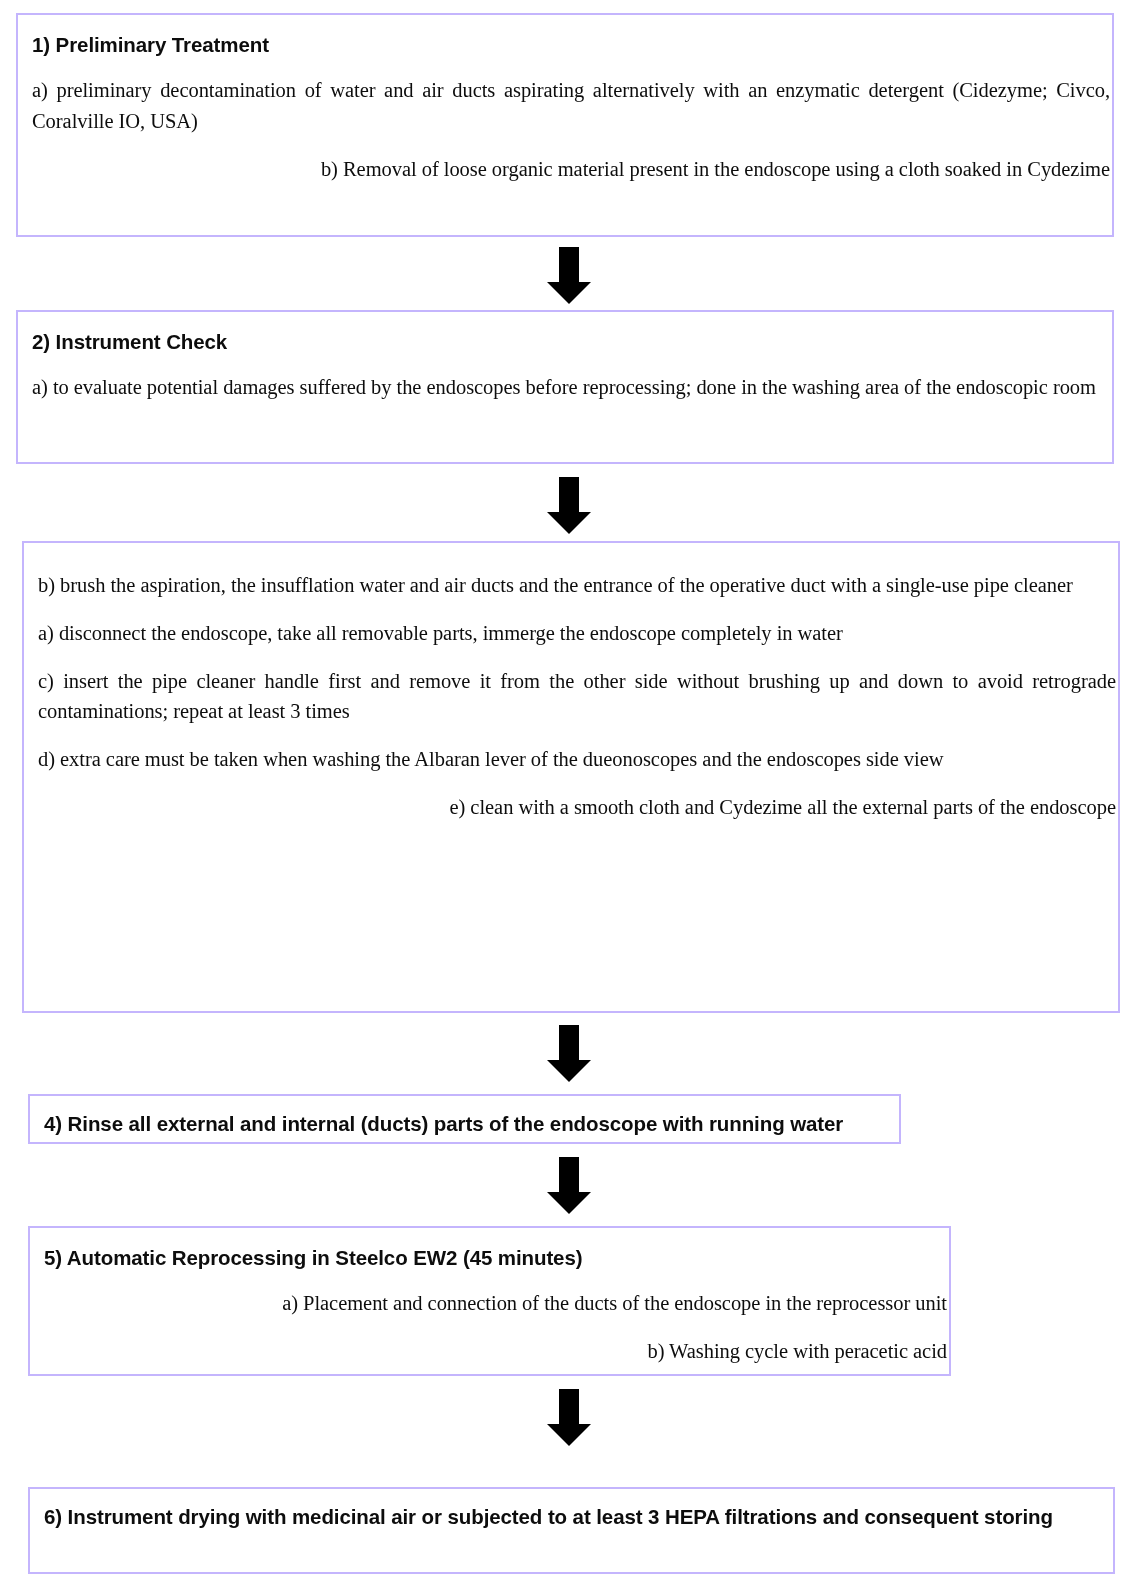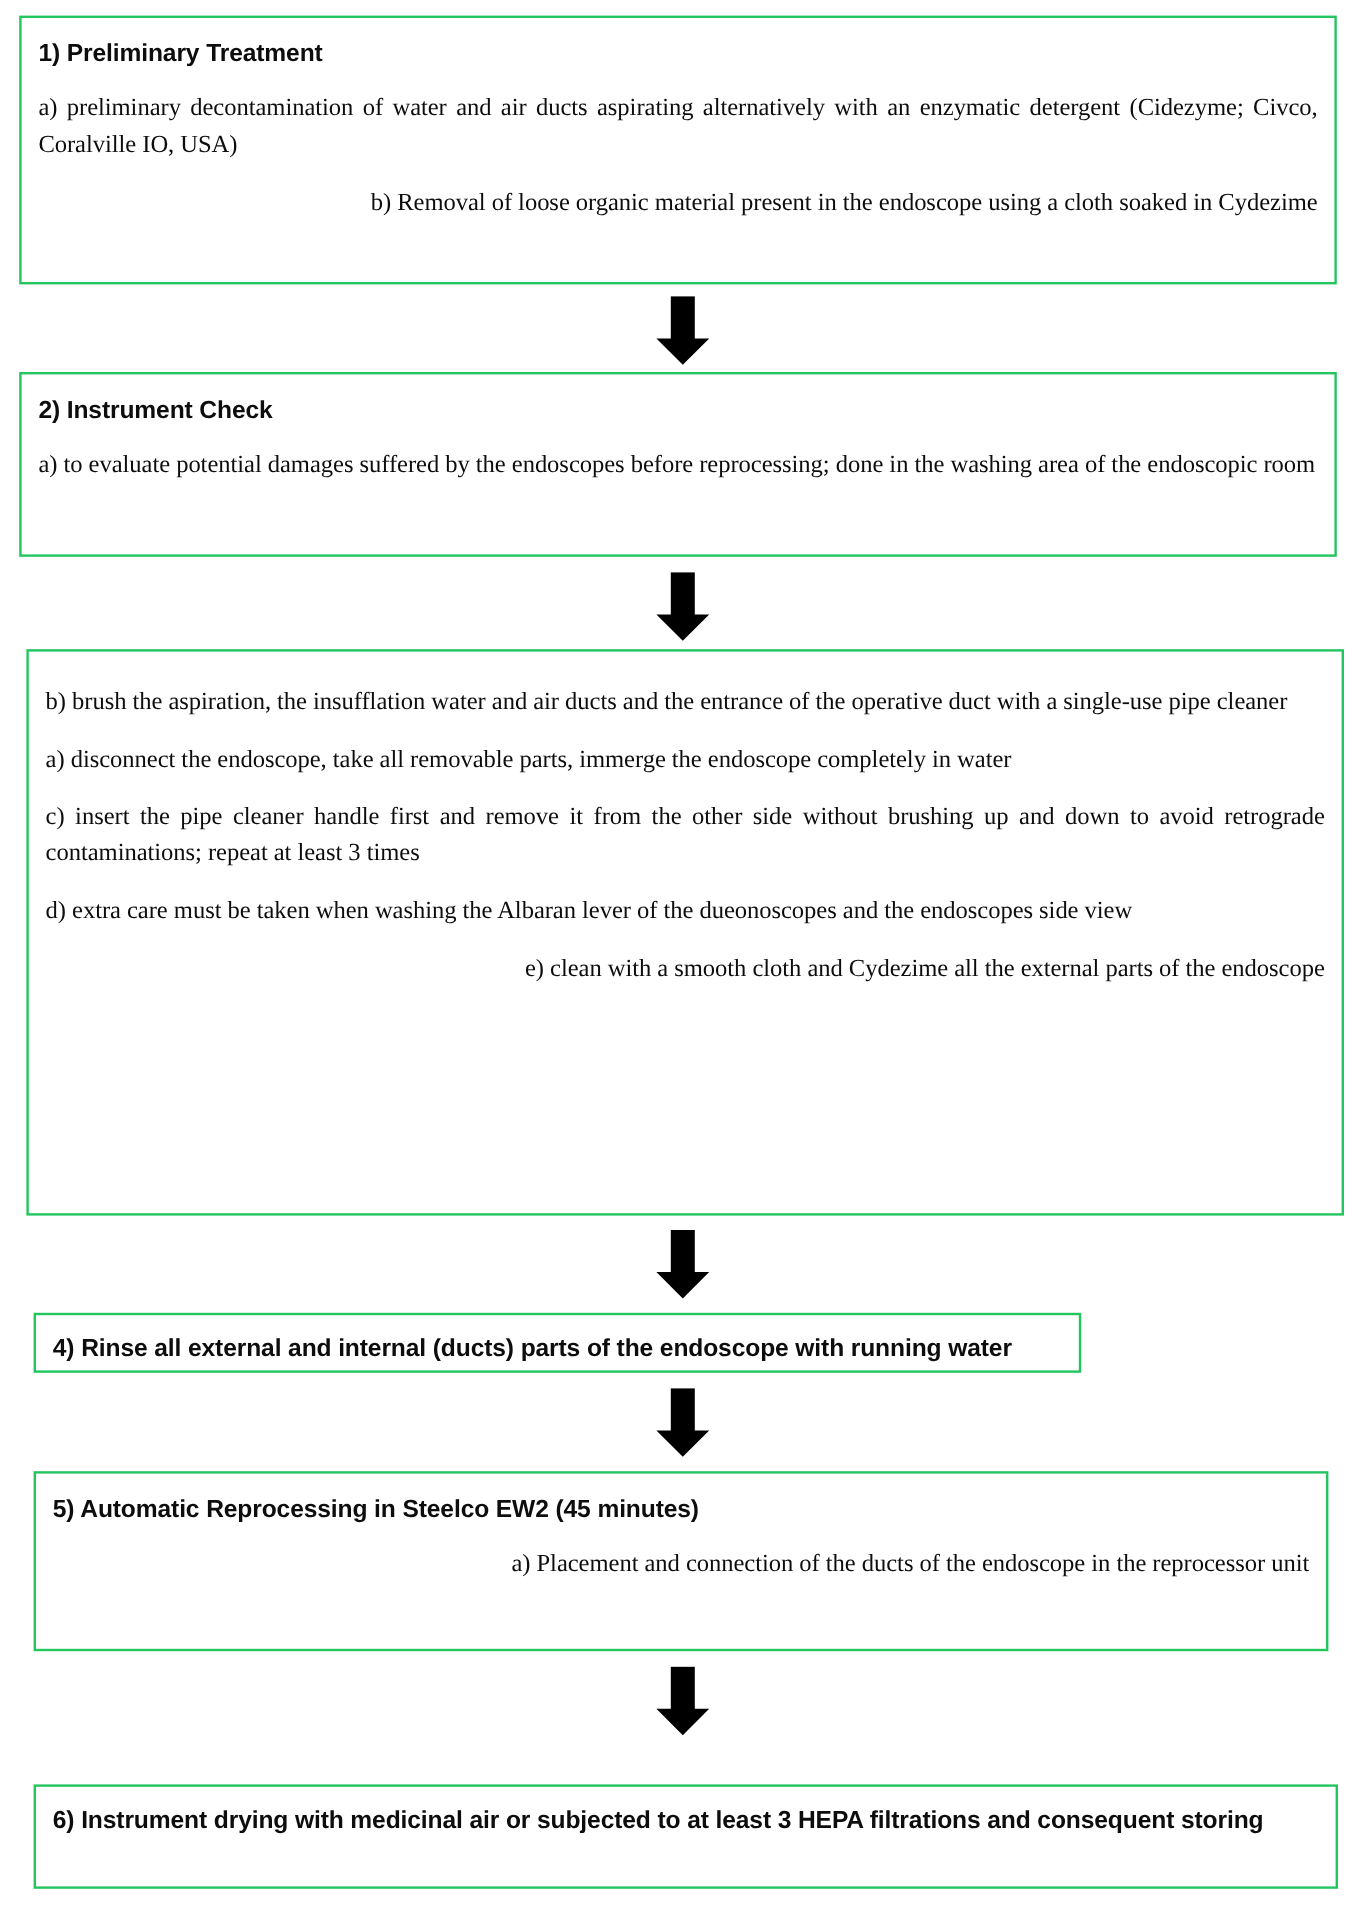--- a/index.html
+++ b/index.html
@@ -18,23 +18,23 @@
   #flowchart {
     position: relative;
     width: 1139px;
     height: 1595px;
     box-sizing: border-box;
   }
 
   .step-box {
     position: absolute;
     box-sizing: border-box;
-    border: 2px solid #22c55e;
+    border: 2px solid #c4b5fd;
     background: #ffffff;
-    padding: 10px 14px 12px 14px;
+    padding: 10px 2px 12px 14px;
   }
 
   .step-title {
     font-weight: bold;
     font-size: 20.5px;
     line-height: 1.32;
     letter-spacing: -0.1px;
     margin: 6px 0 0 0;
     text-align: left;
     white-space: normal;
@@ -122,23 +122,24 @@
 
   <div class="step-box title-only" style="left:28px; top:1094px; width:873px; height:50px;">
     <p class="step-title">4) Rinse all external and internal (ducts) parts of the endoscope with running water</p>
   </div>
 
   <div class="arrow" style="left:547px; top:1157px; height:57px;">
     <div class="shaft" style="height:36px;"></div>
     <div class="head" style="top:35px;"></div>
   </div>
 
-  <div class="step-box" style="left:28px; top:1226px; width:1079px; height:150px;">
+  <div class="step-box" style="left:28px; top:1226px; width:923px; height:150px;">
     <p class="step-title">5) Automatic Reprocessing in Steelco EW2 (45 minutes)</p>
     <p class="step-line nojust">a) Placement and connection of the ducts of the endoscope in the reprocessor unit</p>
+    <p class="step-line nojust">b) Washing cycle with peracetic acid</p>
   </div>
 
   <div class="arrow" style="left:547px; top:1389px; height:57px;">
     <div class="shaft" style="height:36px;"></div>
     <div class="head" style="top:35px;"></div>
   </div>
 
   <div class="step-box title-only" style="left:28px; top:1461px; width:1087px; height:87px;margin-top:26px;">
     <p class="step-title">6) Instrument drying with medicinal air or subjected to at least 3 HEPA filtrations and consequent storing</p>
   </div>

